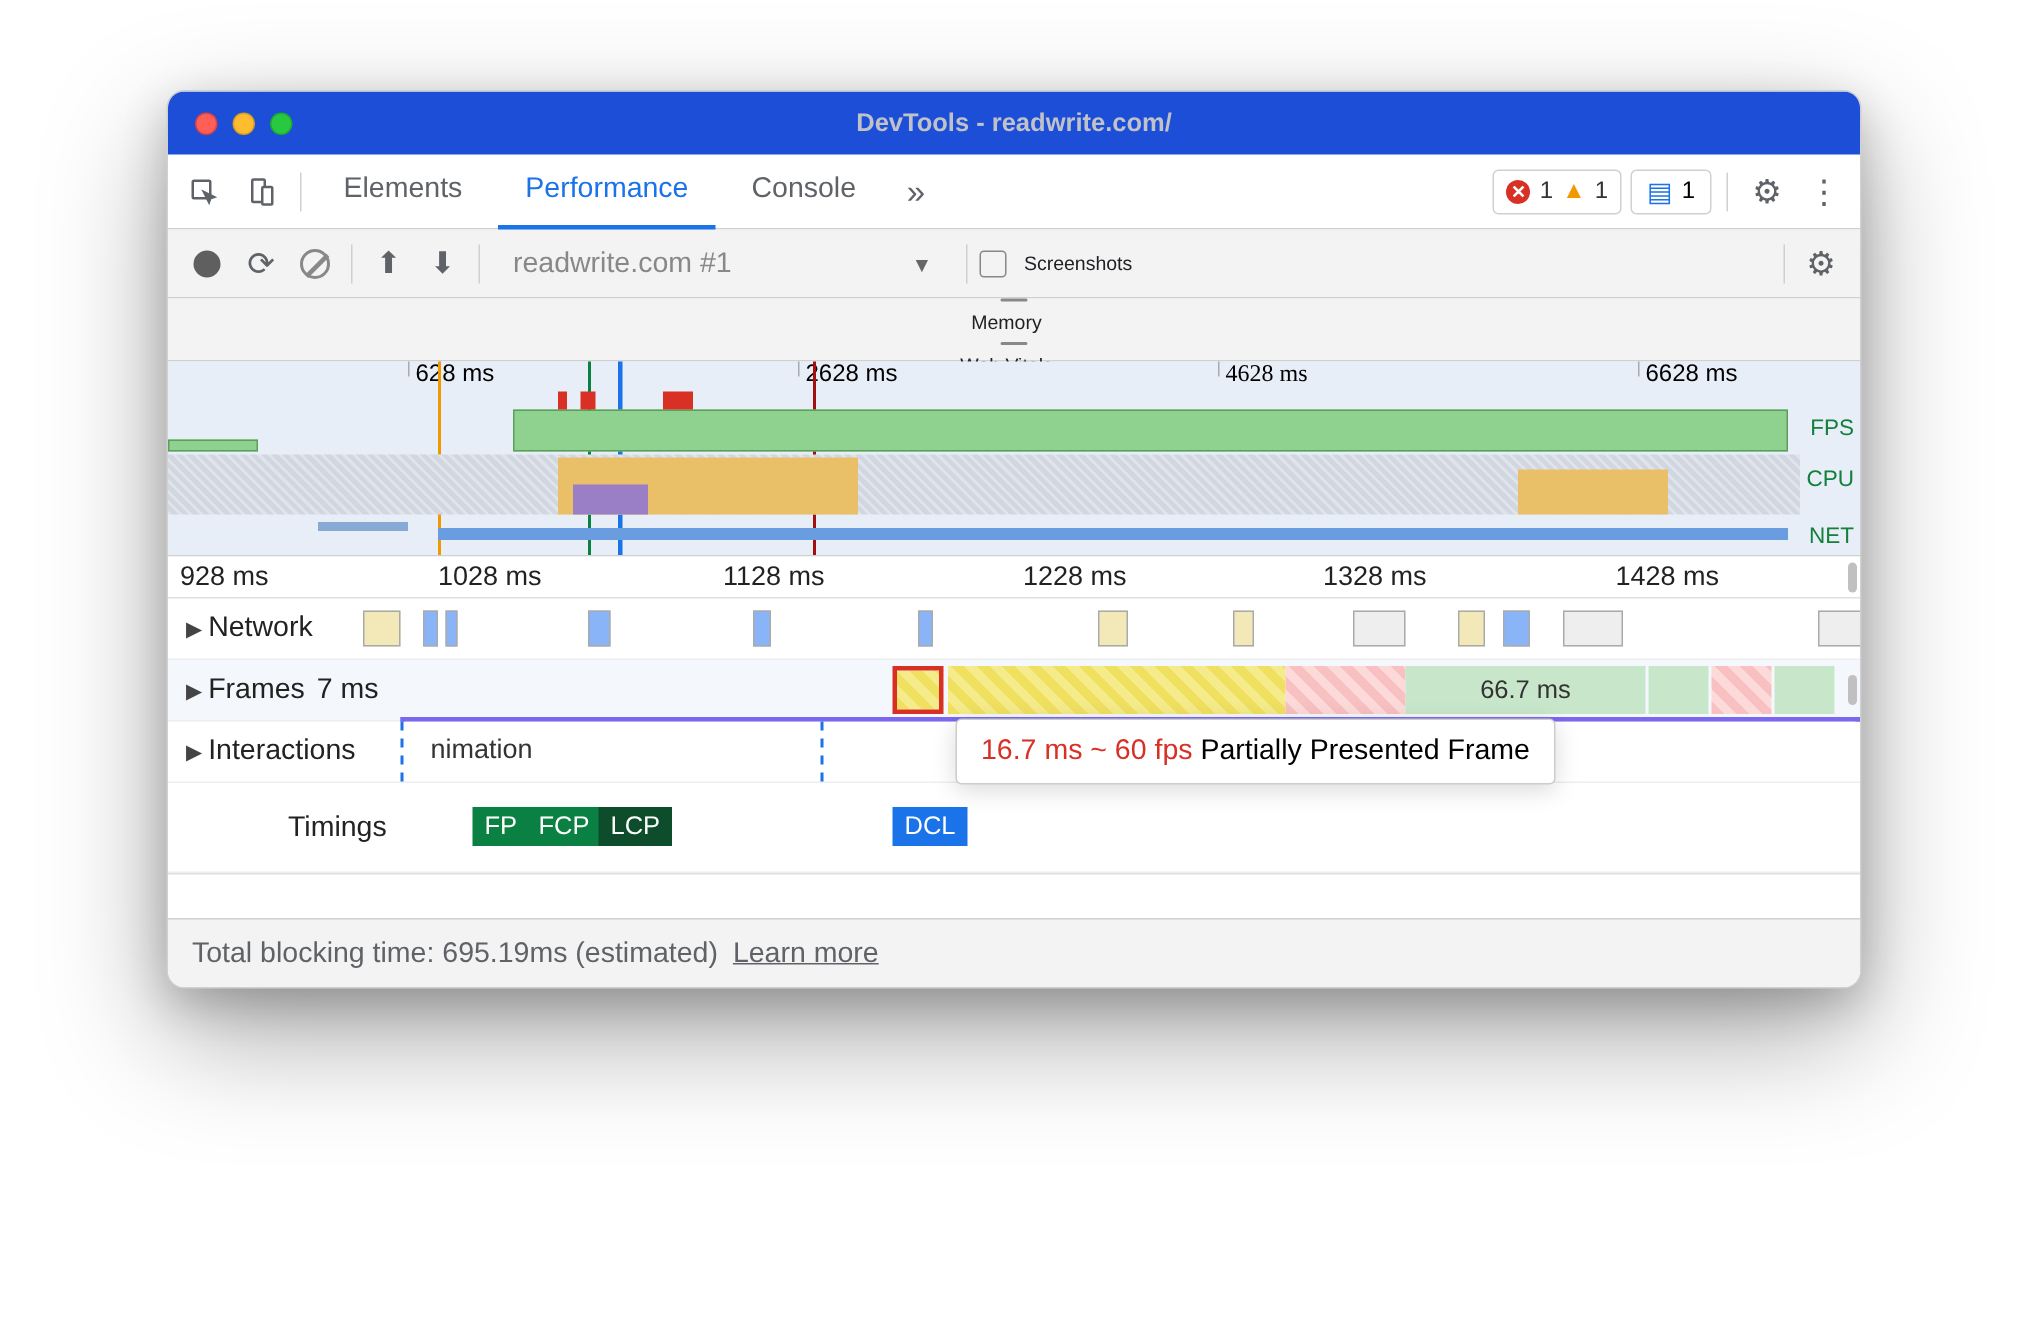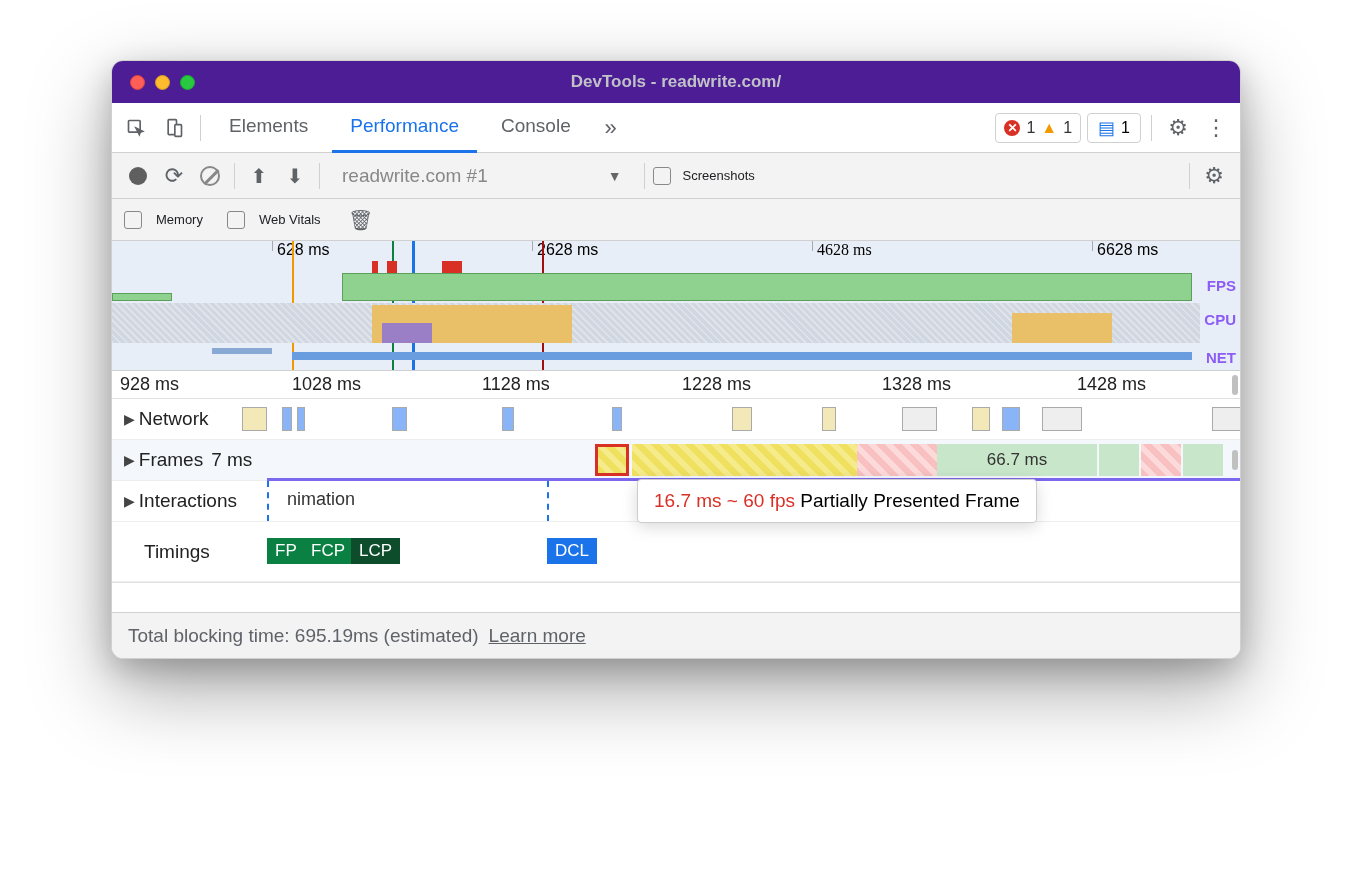--- a/index.html
+++ b/index.html
@@ -6,21 +6,21 @@
   body { background: #fff; width: 1352px; height: 894px; display: flex; align-items: flex-start; justify-content: center; padding-top: 60px; }
   .window {
     width: 1130px;
     border-radius: 12px;
     overflow: hidden;
     box-shadow: 0 30px 80px rgba(0,0,0,0.35), 0 10px 30px rgba(0,0,0,0.2);
     background: #fff;
     border: 1px solid #d0d0d0;
   }
   .titlebar {
-    background: #4c1d95;
+    background: #1d4ed8;
     height: 42px;
     display: flex;
     align-items: center;
     position: relative;
   }
   .traffic { display: flex; gap: 10px; padding-left: 18px; }
   .tl { width: 15px; height: 15px; border-radius: 50%; }
   .tl.red { background: #ff5f57; border: 1px solid #e0443e; }
   .tl.yellow { background: #febc2e; border: 1px solid #d89d22; }
   .tl.green { background: #28c840; border: 1px solid #1dad2c; }
@@ -61,36 +61,36 @@
   .rec { width: 18px; height: 18px; border-radius: 50%; background: #5f5f5f; }
   .no { width:20px; height:20px; border:2.5px solid #888; border-radius:50%; position:relative;}
   .no::after { content:''; position:absolute; width:2.5px; height:20px; background:#888; transform:rotate(45deg); left:8px; top:-1px;}
   .session {
     color: #888; font-size: 19px; padding: 0 14px; display:flex; align-items:center; gap:120px;
   }
   .session .caret { color:#666; font-size:14px;}
   .chk { width:18px; height:18px; border:1.5px solid #888; border-radius:3px; display:inline-block;}
   .lbl { font-size: 13px; color: #202124; margin-left: 8px; margin-right: 18px; }
 
-  .opts { height: 42px; display:flex; align-items:center; padding: 0 12px; gap:6px; background:#f3f3f3; border-bottom:1px solid #d0d0d0;}
+  .opts { height: 42px; display:flex; align-items:center; padding: 0 12px; gap:6px; background:#f3f3f3; border-bottom:1px solid #d0d0d0;flex-direction:column;}
 
   .overview {
     height: 130px; border-bottom: 1px solid #d0d0d0; position: relative;
     background: #e8eef7;
   }
   .ov-tick { position:absolute; }
   .ov-line { position:absolute; top:0; bottom:0; width:2px; }
   .ov-fps { position:absolute; top:30px; left:0; right:40px; height:30px; }
   .fps-bar { background:#8fd28f; border:1px solid #5aa05a; position:absolute; bottom:0;}
   .ov-cpu { position:absolute; top:62px; left:0; right:40px; height:40px; background:repeating-linear-gradient(45deg,#e0e4ea,#e0e4ea 2px,#d0d7e0 2px,#d0d7e0 5px); }
   .cpu-fill { position:absolute; bottom:0; background:#e9c068;}
   .cpu-purple { position:absolute; bottom:0; background:#9a7fc7;}
   .ov-net { position:absolute; top:105px; left:0; right:40px; height:20px; }
   .net-bar { position:absolute; background:#6a9de0; height:8px; top:6px;}
-  .ov-lbl { position:absolute; right:4px; font-size:15px; font-weight:700; color:#8b5cf6; text-align:right;}
+  .ov-lbl { position:absolute; right:4px; font-size:15px; font-weight:400; color:#15803d; text-align:right;}
 
   .ruler {
     height: 28px; display:flex; position:relative; font-size:18px; color:#222;
     background: #fff; border-bottom: 1px solid #e0e0e0;
   }
   .ruler-tick { position:absolute; top:3px; }
 
   .track-row {
     min-height: 40px; display:flex; align-items:center; position:relative;
     border-bottom: 1px solid #eee;
@@ -314,21 +314,21 @@
       <div style="position:absolute;left:-80px;top:0;bottom:0;border-left:2px dashed #1a73e8;"></div>
       <div style="position:absolute;left:200px;top:0;bottom:0;border-left:2px dashed #1a73e8;"></div>
 
       <div class="tooltip" style="left:290px;top:-2px;">
         <span class="fr">16.7 ms ~ 60 fps</span>
         <span>Partially Presented Frame</span>
       </div>
     </div>
   </div>
 
-  <div class="track-row" style="height:60px;">
+  <div class="track-row" style="height:60px;padding-left:48px;">
     <div class="track-label" style="padding-left:32px;">
         <span>Timings</span>
       </div>
     <div class="track-content">
       <span class="timing-badge" style="background:#0b8043;position:absolute;left:-80px;top:6px;">FP</span>
       <span class="timing-badge" style="background:#0b8043;position:absolute;left:-44px;top:6px;">FCP</span>
       <span class="timing-badge" style="background:#0d4d2b;position:absolute;left:4px;top:6px;text-align:center;">LCP</span>
       <span class="timing-badge" style="background:#1a73e8;position:absolute;left:200px;top:6px;">DCL</span>
     </div>
   </div>

